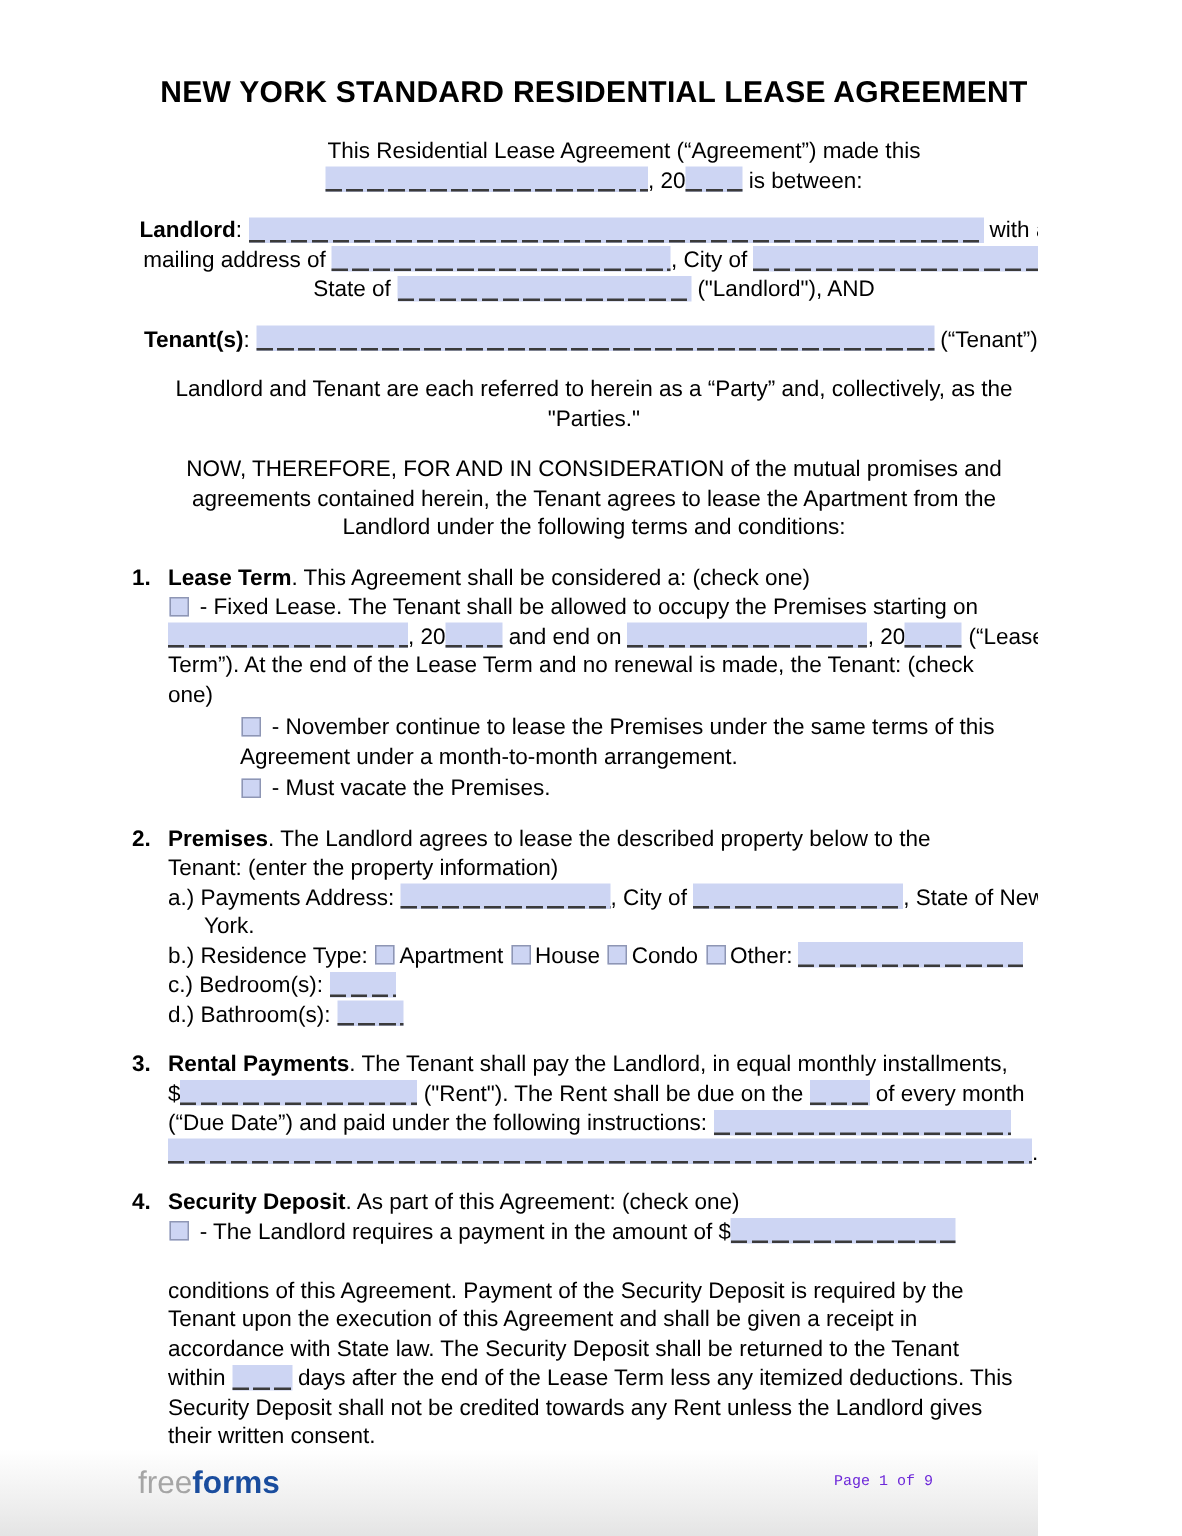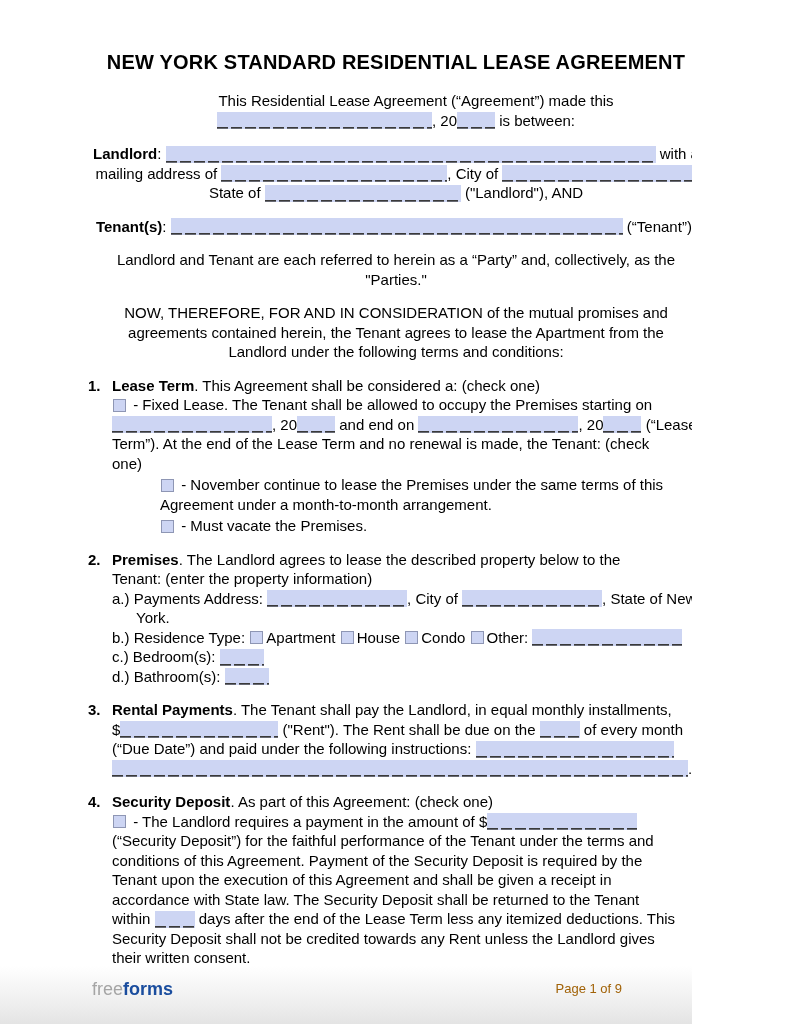--- a/index.html
+++ b/index.html
@@ -56,24 +56,24 @@
 
   
   .footer {
     position:absolute;
     left:92px; right:70px; bottom:24px;
     display:flex;
     justify-content:space-between;
     align-items:center;
     z-index:2;
   }
-  .brand { font-size:18px; line-height:22px; }
+  .brand { font-size:21px; line-height:22px; }
   .brand .free { color:#a5a5a5; font-weight:normal; }
   .brand .forms { color:#1a4d9e; font-weight:bold; }
-  .pageno { font-size:13px; color:#a16207; }
+  .pageno { font-size:10px; color:#6d28d9;font-family:Liberation Mono, monospace; }
 
   .page::after {
     content:"";
     position:absolute; left:0; right:0; bottom:0;
     height:58px;
     background:linear-gradient(180deg, rgba(224,224,224,0) 0%, rgba(218,218,218,0.45) 65%, #e4e4e4 100%);
     pointer-events:none;
     z-index:1;
   }
 </style>
@@ -146,21 +146,21 @@
           <span class="blank" style="width:576px"></span><span>.</span>
         </div>
       </div>
     </div>
 
     <div class="sec">
       <div class="num">4.</div>
       <div class="body">
         <div><b>Security Deposit</b><span>. As part of this Agreement: (check one)</span><br>
           <span class="cb"></span><span> - The Landlord requires a payment in the amount of $</span><span class="blank" style="width:150px"></span><br>
-          <span>(“Security Deposit”) for the faithful performance of the Tenant under the terms and</span><br>
+          <br>
           <span>conditions of this Agreement. Payment of the Security Deposit is required by the</span><br>
           <span>Tenant upon the execution of this Agreement and shall be given a receipt in</span><br>
           <span>accordance with State law. The Security Deposit shall be returned to the Tenant</span><br>
           <span>within </span><span class="blank" style="width:40px"></span><span> days after the end of the Lease Term less any itemized deductions. This</span><br>
           <span>Security Deposit shall not be credited towards any Rent unless the Landlord gives</span><br>
           <span>their written consent.</span>
         </div>
       </div>
     </div>
 

